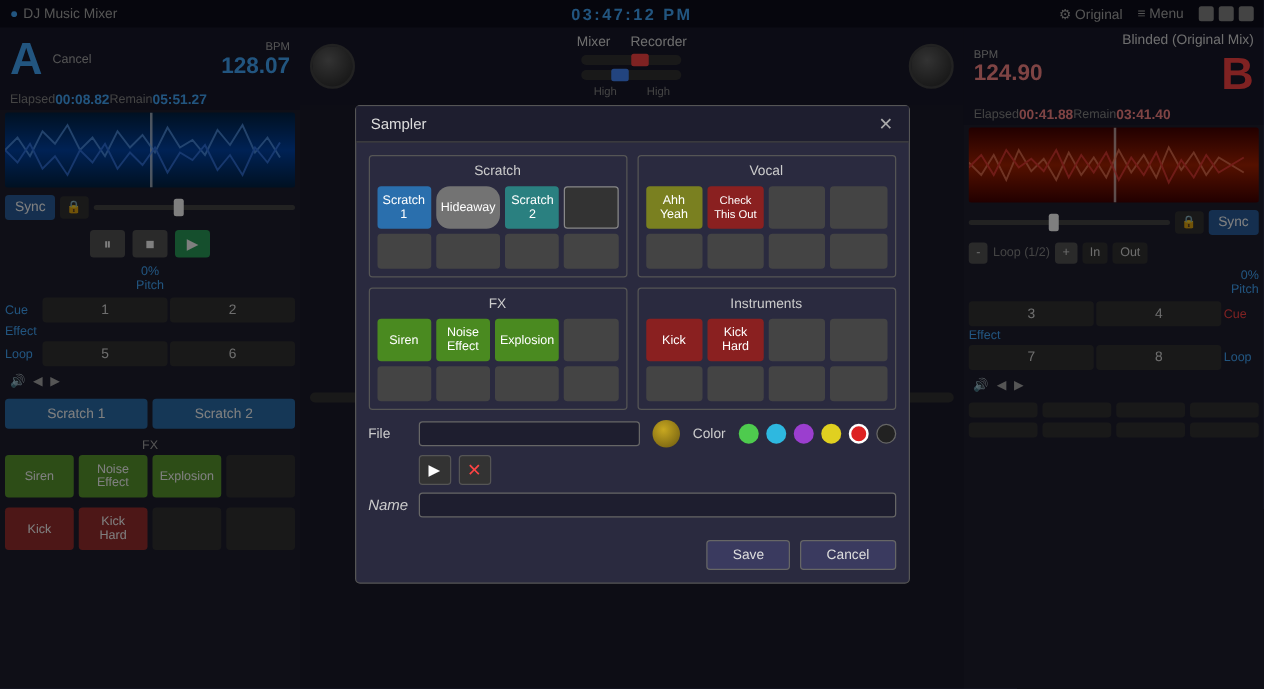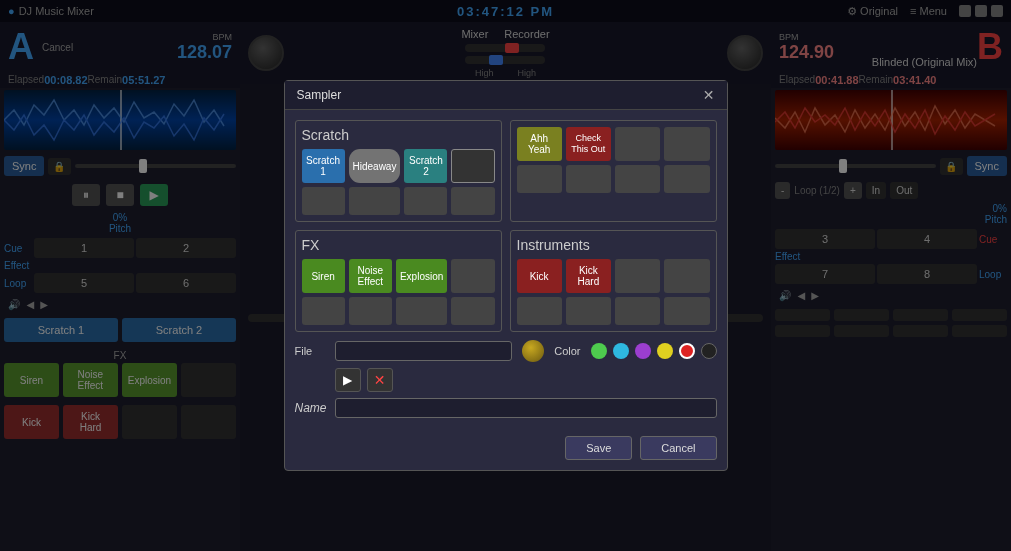--- a/index.html
+++ b/index.html
@@ -369,21 +369,21 @@
     
     .right-deck-header {
       display: flex;
       align-items: center;
       justify-content: space-between;
       padding: 4px 8px;
       background: #18182a;
     }
     .right-deck-info {
       display: flex;
-      flex-direction: row;
+      flex-direction: column;
       align-items: flex-end;
     }
     .track-title {
       color: #ddd;
       font-size: 11px;
     }
 
     .loop-controls {
       display: flex;
       align-items: center;
@@ -467,22 +467,23 @@
       gap: 8px;
       margin-bottom: 8px;
     }
     .sampler-section {
       flex: 1;
       border: 1px solid #555;
       border-radius: 3px;
       padding: 6px;
     }
     .sampler-section-title {
+      text-align: center;
       color: #ccc;
-      font-size: 14px;
+      font-size: 11px;
       margin-bottom: 6px;
     }
     .sampler-grid {
       display: grid;
       grid-template-columns: repeat(4, 1fr);
       gap: 4px;
     }
     .sampler-btn {
       padding: 6px 4px;
       border-radius: 3px;
@@ -833,20 +834,21 @@
             <button class="sampler-btn s-teal">Scratch 2</button>
             <button class="sampler-btn s-empty-outline"></button>
             <button class="sampler-btn s-empty"></button>
             <button class="sampler-btn s-empty"></button>
             <button class="sampler-btn s-empty"></button>
             <button class="sampler-btn s-empty"></button>
           </div>
         </div>
 
         <div class="sampler-section">
+          <div class="sampler-section-title">Vocal</div>
           <div class="sampler-grid">
             <button class="sampler-btn s-olive">Ahh Yeah</button>
             <button class="sampler-btn s-red-dark" style="font-size:9px;line-height:1.2;">Check This Out</button>
             <button class="sampler-btn s-empty"></button>
             <button class="sampler-btn s-empty"></button>
             <button class="sampler-btn s-empty"></button>
             <button class="sampler-btn s-empty"></button>
             <button class="sampler-btn s-empty"></button>
             <button class="sampler-btn s-empty"></button>
           </div>

